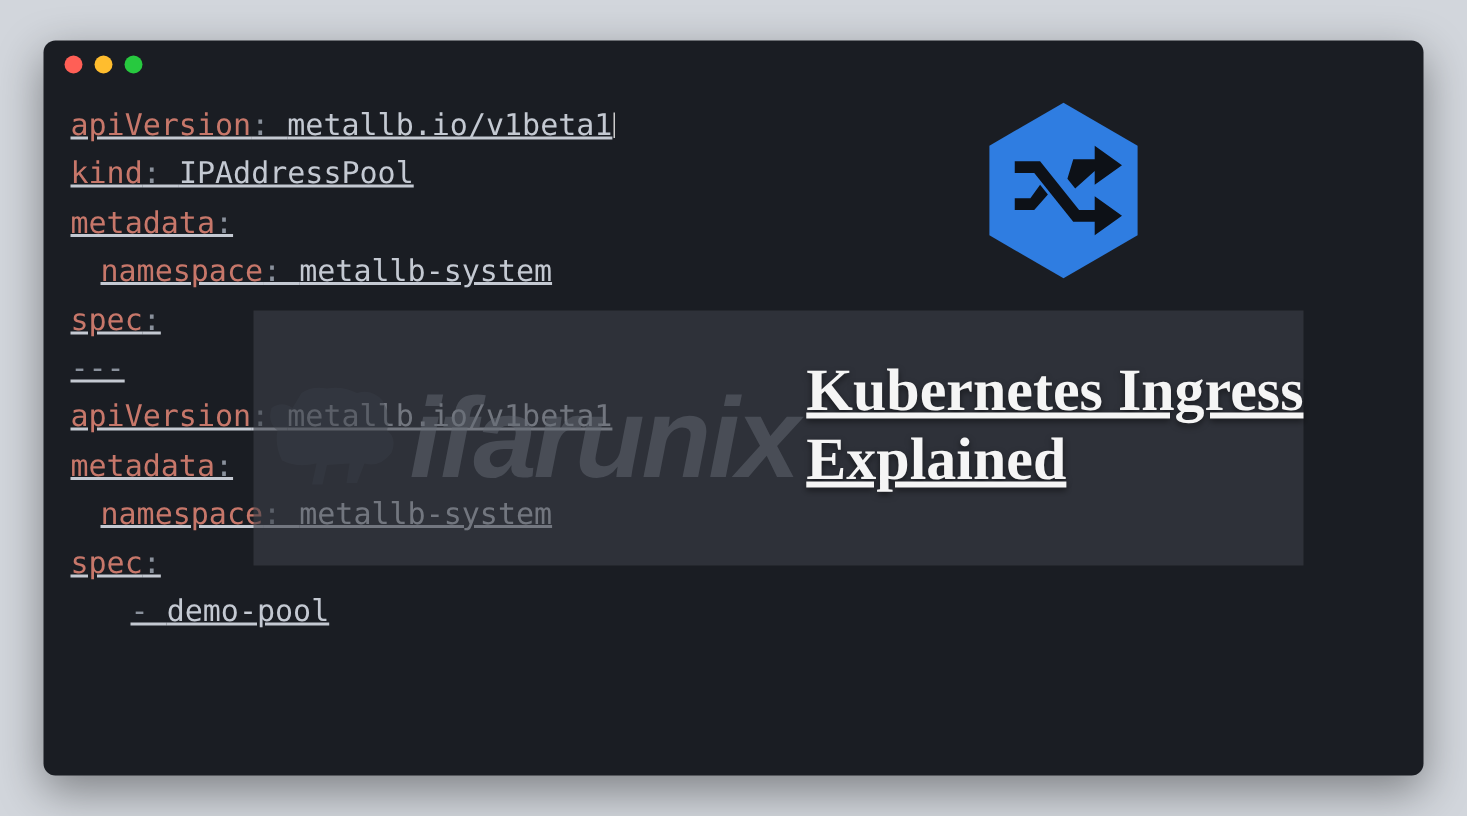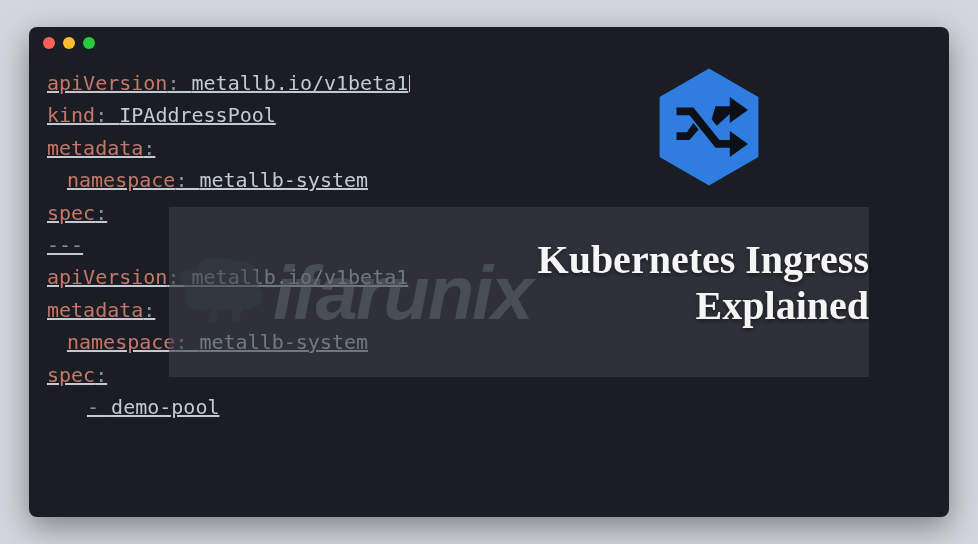--- a/index.html
+++ b/index.html
@@ -88,27 +88,28 @@
     .rhino {
       width: 100px;
       height: 90px;
       opacity: 0.4;
       flex-shrink: 0;
     }
     .title-overlay {
       position: absolute;
       top: 210px;
       right: 80px;
-      text-align: right;
+      text-align: left;
       color: #f5f5f5;
       font-family: Georgia, "Times New Roman", serif;
       font-size: 40px;
       font-weight: 600;
       line-height: 1.15;
       text-shadow: 0 2px 4px rgba(0,0,0,0.5);
+      text-decoration: underline;
     }
   </style>
 </head>
 <body>
 
 <div class="terminal">
   <div class="titlebar">
     <div class="dot dot-red"></div>
     <div class="dot dot-yellow"></div>
     <div class="dot dot-green"></div>

